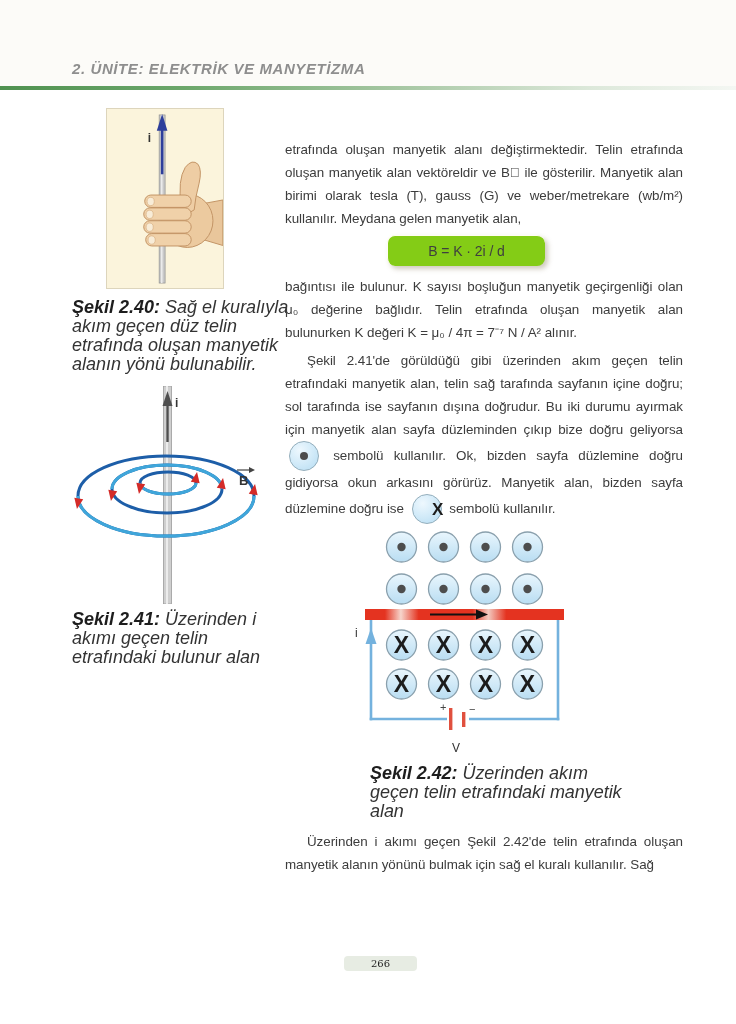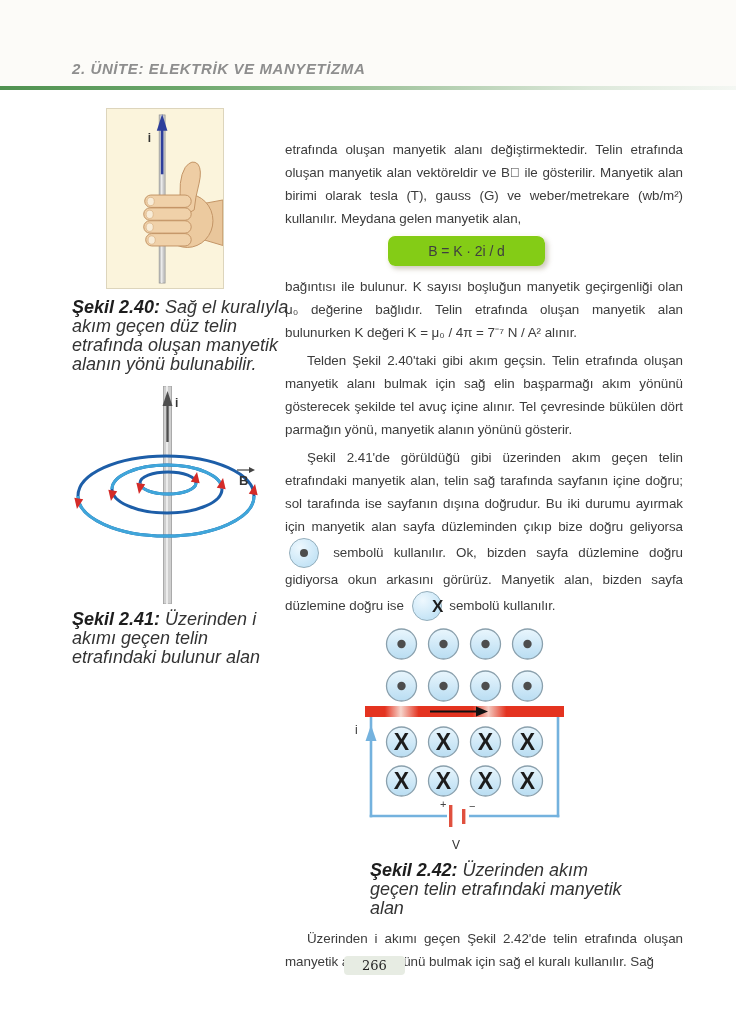--- a/index.html
+++ b/index.html
@@ -56,22 +56,22 @@
     border:1.2px solid #93aebc; vertical-align:middle; margin:0 4px;
   }
   .sym .dot { width:8px; height:8px; border-radius:50%; background:#4c4c4c; }
   .sym .x { font-size:17px; font-weight:bold; color:#1c1c1c; line-height:1; }
   .fig242-wrap { margin:6px 0 6px 67px; width:220px; height:228px; text-indent:0; }
   .fig242-wrap svg { display:block; width:100%; height:100%; }
   .caption-242 { position:static; margin:2px 0 9px 85px; width:258px; text-align:left; text-indent:0; }
   
   .page-badge {
     position:absolute; top:956px; left:344px;
-    background:#e7ece3; border-radius:4px; padding:2px 18px;
-    font-family:"DejaVu Serif", serif; font-size:13px; color:#222;
+    background:#e7ece3; border-radius:4px; padding:2px 27px;
+    font-family:"DejaVu Serif", serif; font-size:10px; color:#222;
   }
   svg text { font-family:"Liberation Sans", sans-serif; }
 </style>
 </head>
 <body>
 
 <div class="page">
 
   <div class="header-strip"></div>
   <div class="unit-title">2. ÜNİTE: ELEKTRİK VE MANYETİZMA</div>
@@ -148,21 +148,20 @@
     <b>Şekil 2.41:</b>
     <span>Üzerinden i akımı geçen telin etrafındaki bulunur alan</span>
   </div>
 
   <div class="rightcol">
     <p>etrafında oluşan manyetik alanı değiştirmektedir. Telin etrafında oluşan manyetik alan vektöreldir ve B⃗ ile gösterilir. Manyetik alan birimi olarak tesla (T), gauss (G) ve weber/metrekare (wb/m²) kullanılır. Meydana gelen manyetik alan,</p>
 
     <div class="formula-box">B = K · 2i / d</div>
 
     <p>bağıntısı ile bulunur. K sayısı boşluğun manyetik geçirgenliği olan μ₀ değerine bağlıdır. Telin etrafında oluşan manyetik alan bulunurken K değeri K = μ₀ / 4π = 7⁻⁷ N / A² alınır.</p>
-    <p class="indent">Telden Şekil 2.40'taki gibi akım geçsin. Telin etrafında oluşan manyetik alanı bulmak için sağ elin başparmağı akım yönünü gösterecek şekilde tel avuç içine alınır. Tel çevresinde bükülen dört parmağın yönü, manyetik alanın yönünü gösterir.</p>
 
     <p class="indent">
       <span>Şekil 2.41'de görüldüğü gibi üzerinden akım geçen telin etrafındaki manyetik alan, telin sağ tarafında sayfanın içine doğru; sol tarafında ise sayfanın dışına doğrudur. Bu iki durumu ayırmak için manyetik alan sayfa düzleminden çıkıp bize doğru geliyorsa</span>
       <span class="sym">
           <span class="dot"></span>
         </span>
       <span>sembolü kullanılır. Ok, bizden sayfa düzlemine doğru gidiyorsa okun arkasını görürüz. Manyetik alan, bizden sayfa düzlemine doğru ise</span>
       <span class="sym">
           <span class="x">X</span>
         </span>

